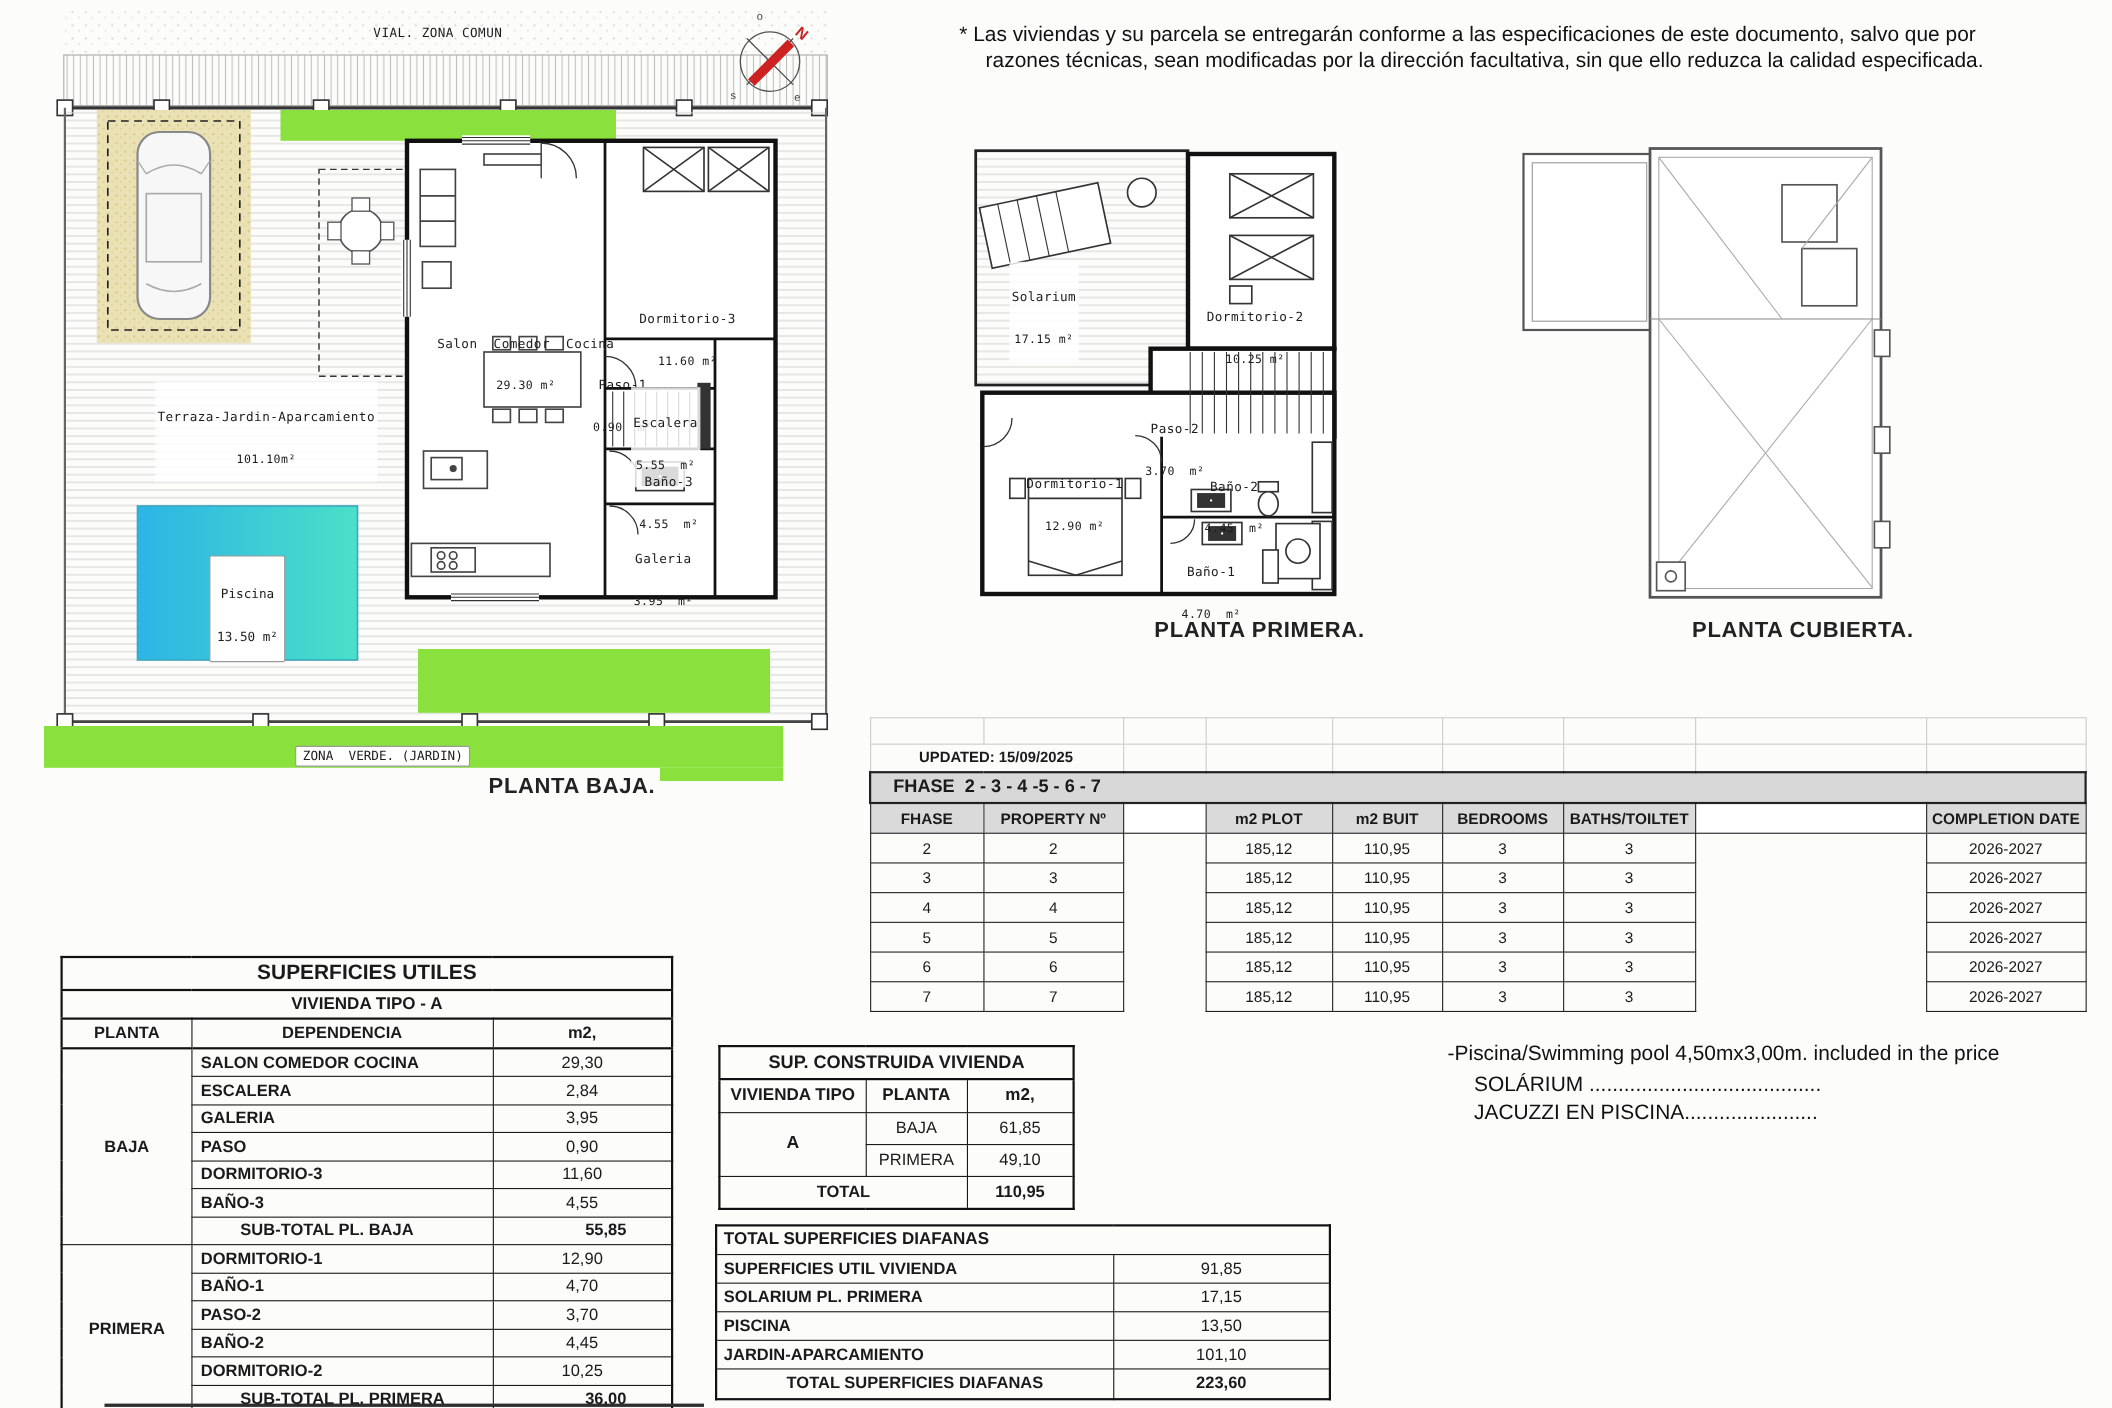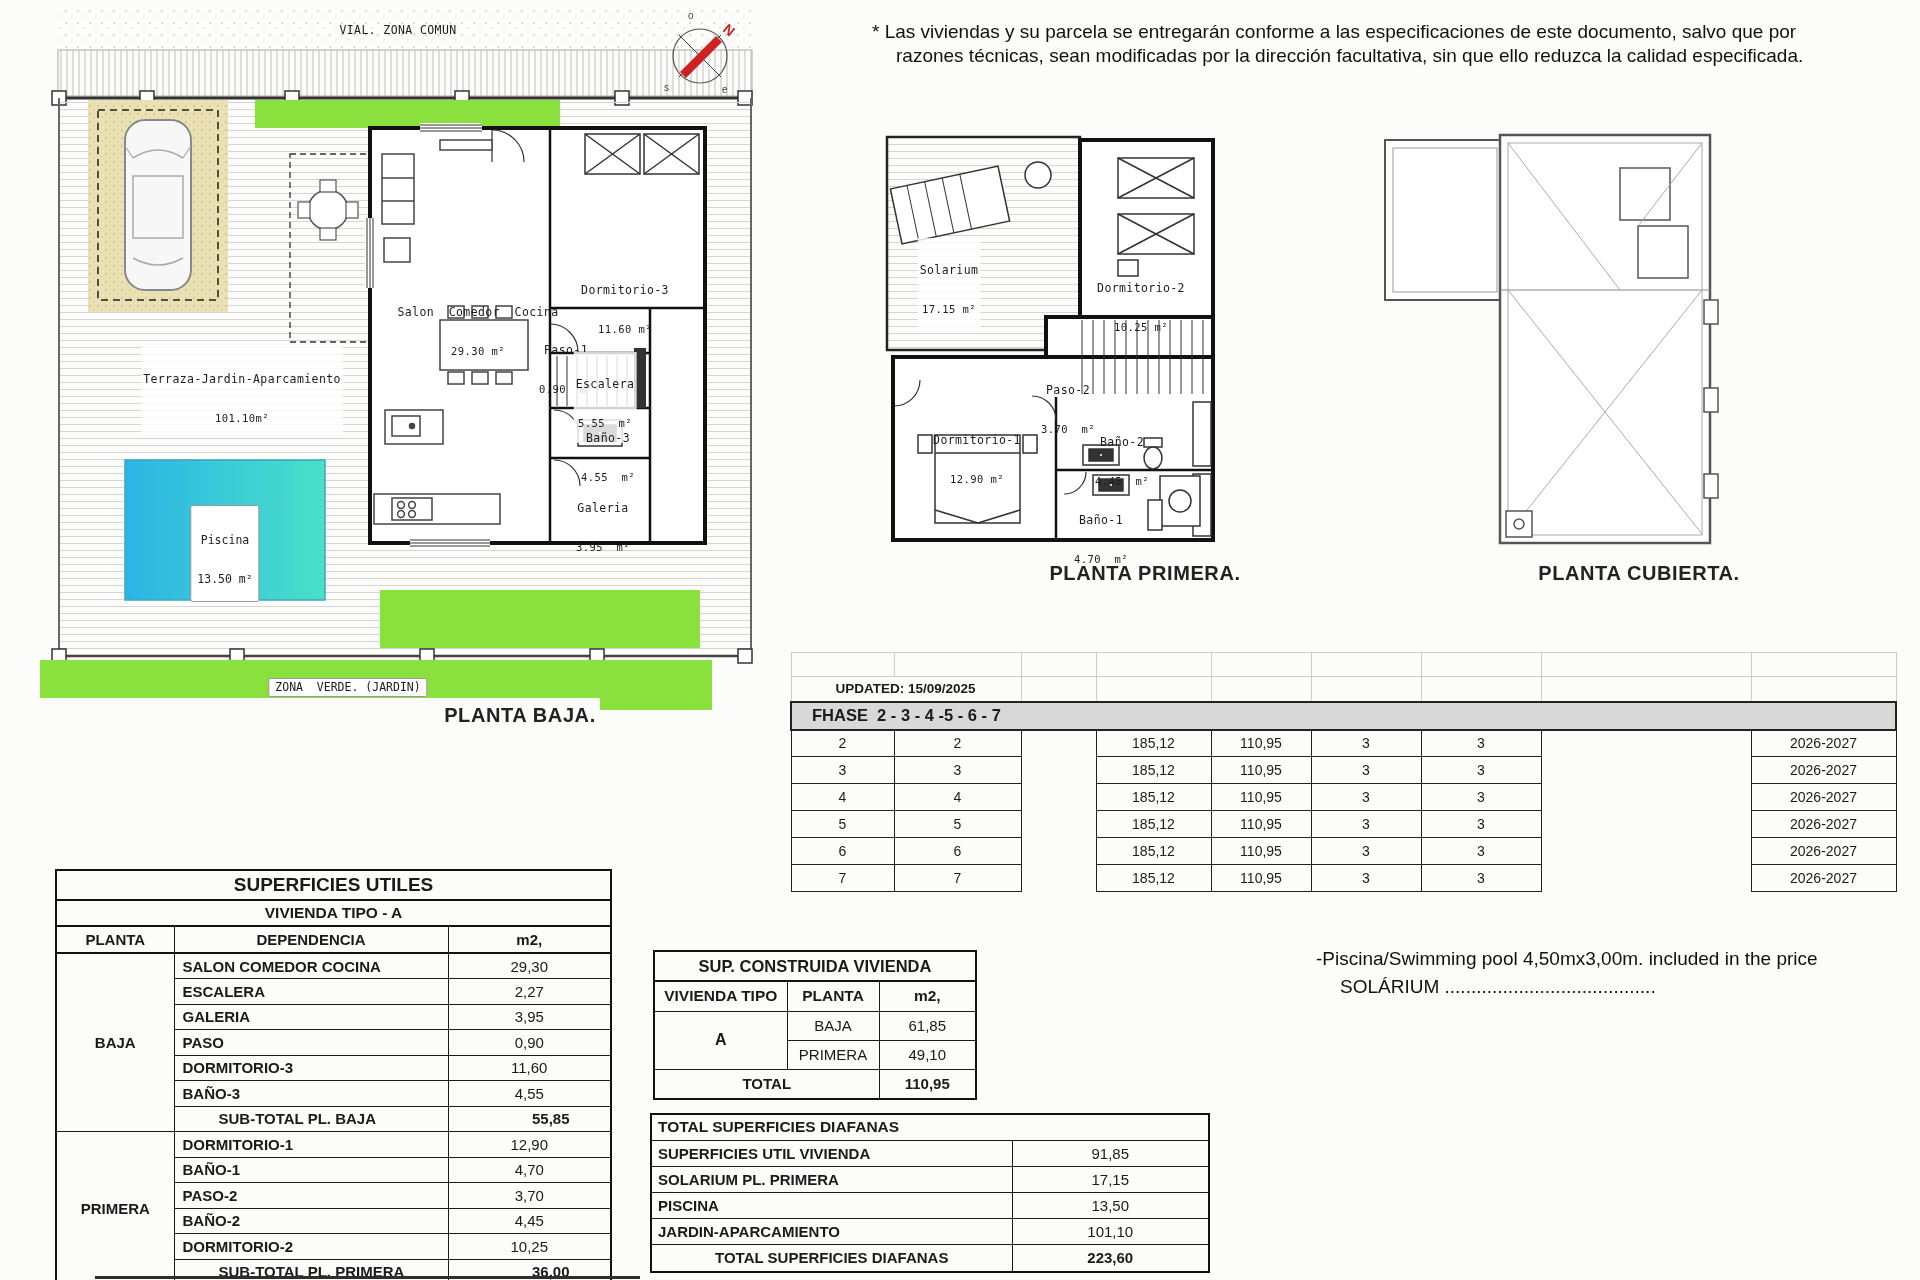--- a/index.html
+++ b/index.html
@@ -454,20 +454,31 @@
         <td></td>
         <td></td>
     <td></td>
         <td></td>
         <td></td>
     <td></td>
   </tr>
   <tr class="band" style="height:28px">
     <td colspan="9">FHASE  2 - 3 - 4 -5 - 6 - 7</td>
   </tr>
+  <tr class="heads" style="height:28px">
+    <td class="b">FHASE</td>
+    <td class="b">PROPERTY Nº</td>
+    <td class="sp"></td>
+    <td class="b">m2 PLOT</td>
+    <td class="b">m2 BUIT</td>
+    <td class="b">BEDROOMS</td>
+    <td class="b">BATHS/TOILTET</td>
+    <td class="sp"></td>
+    <td class="b">COMPLETION DATE</td>
+  </tr>
   <tr style="height:27px">
     <td class="b">2</td>
     <td class="b">2</td>
     <td></td>
     <td class="b">185,12</td>
     <td class="b">110,95</td>
     <td class="b">3</td>
     <td class="b">3</td>
     <td></td>
     <td class="b">2026-2027</td>
@@ -548,21 +559,21 @@
     <td>DEPENDENCIA</td>
     <td>m2,</td>
   </tr>
   <tr style="height:25.5px">
     <td class="planta" rowspan="7">BAJA</td>
     <td class="dep">SALON COMEDOR COCINA</td>
     <td class="val">29,30</td>
   </tr>
   <tr style="height:25.5px">
     <td class="dep">ESCALERA</td>
-    <td class="val">2,27</td>
+    <td class="val">2,84</td>
   </tr>
   <tr style="height:25.5px">
     <td class="dep">GALERIA</td>
     <td class="val">3,95</td>
   </tr>
   <tr style="height:25.5px">
     <td class="dep">PASO</td>
     <td class="val">0,90</td>
   </tr>
   <tr style="height:25.5px">
@@ -669,15 +680,16 @@
   <tr class="totrow" style="height:28px">
     <td>TOTAL SUPERFICIES DIAFANAS</td>
     <td>223,60</td>
   </tr>
 </tbody>
   </table>
 
 <div class="ov notes" style="left:1316px;top:948px;white-space:normal;width:540px">
   <div>-Piscina/Swimming pool 4,50mx3,00m. included in the price</div>
   <div class="ind">SOLÁRIUM ........................................</div>
+  <div class="ind">JACUZZI EN PISCINA.......................</div>
 </div>
 
 <div class="scan-edge" style="left:95px;top:1276px;width:545px;height:3px"></div>
 
 </body></html>

